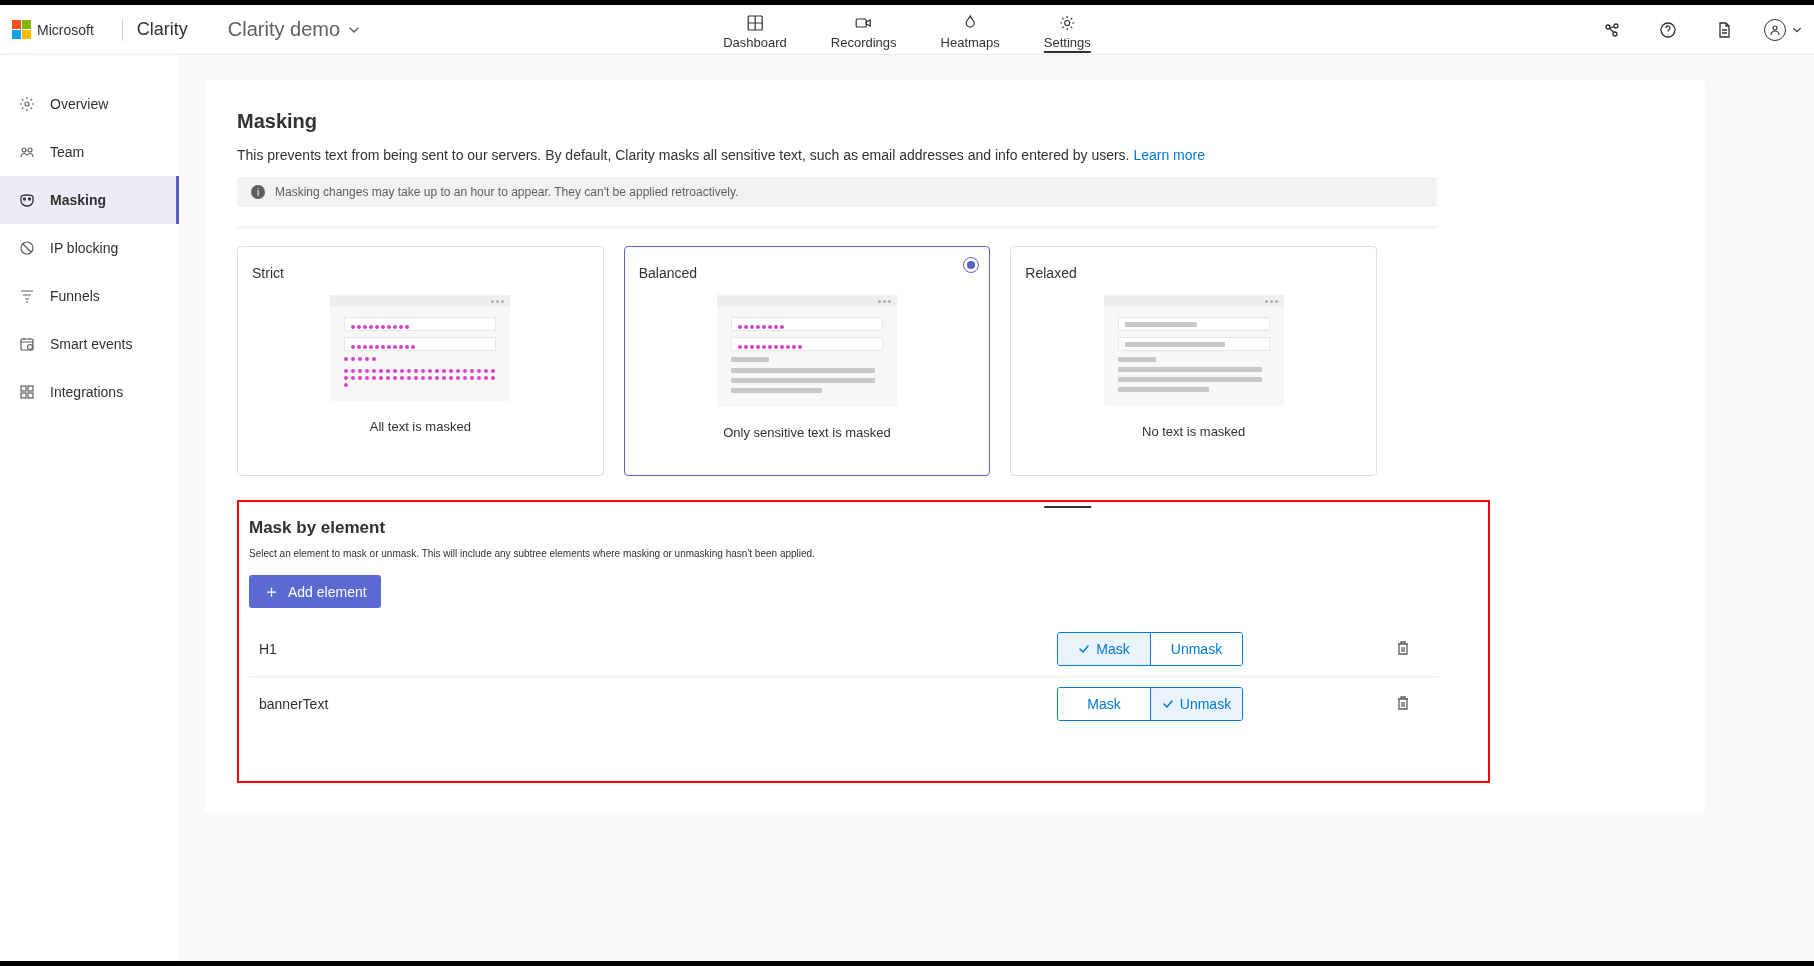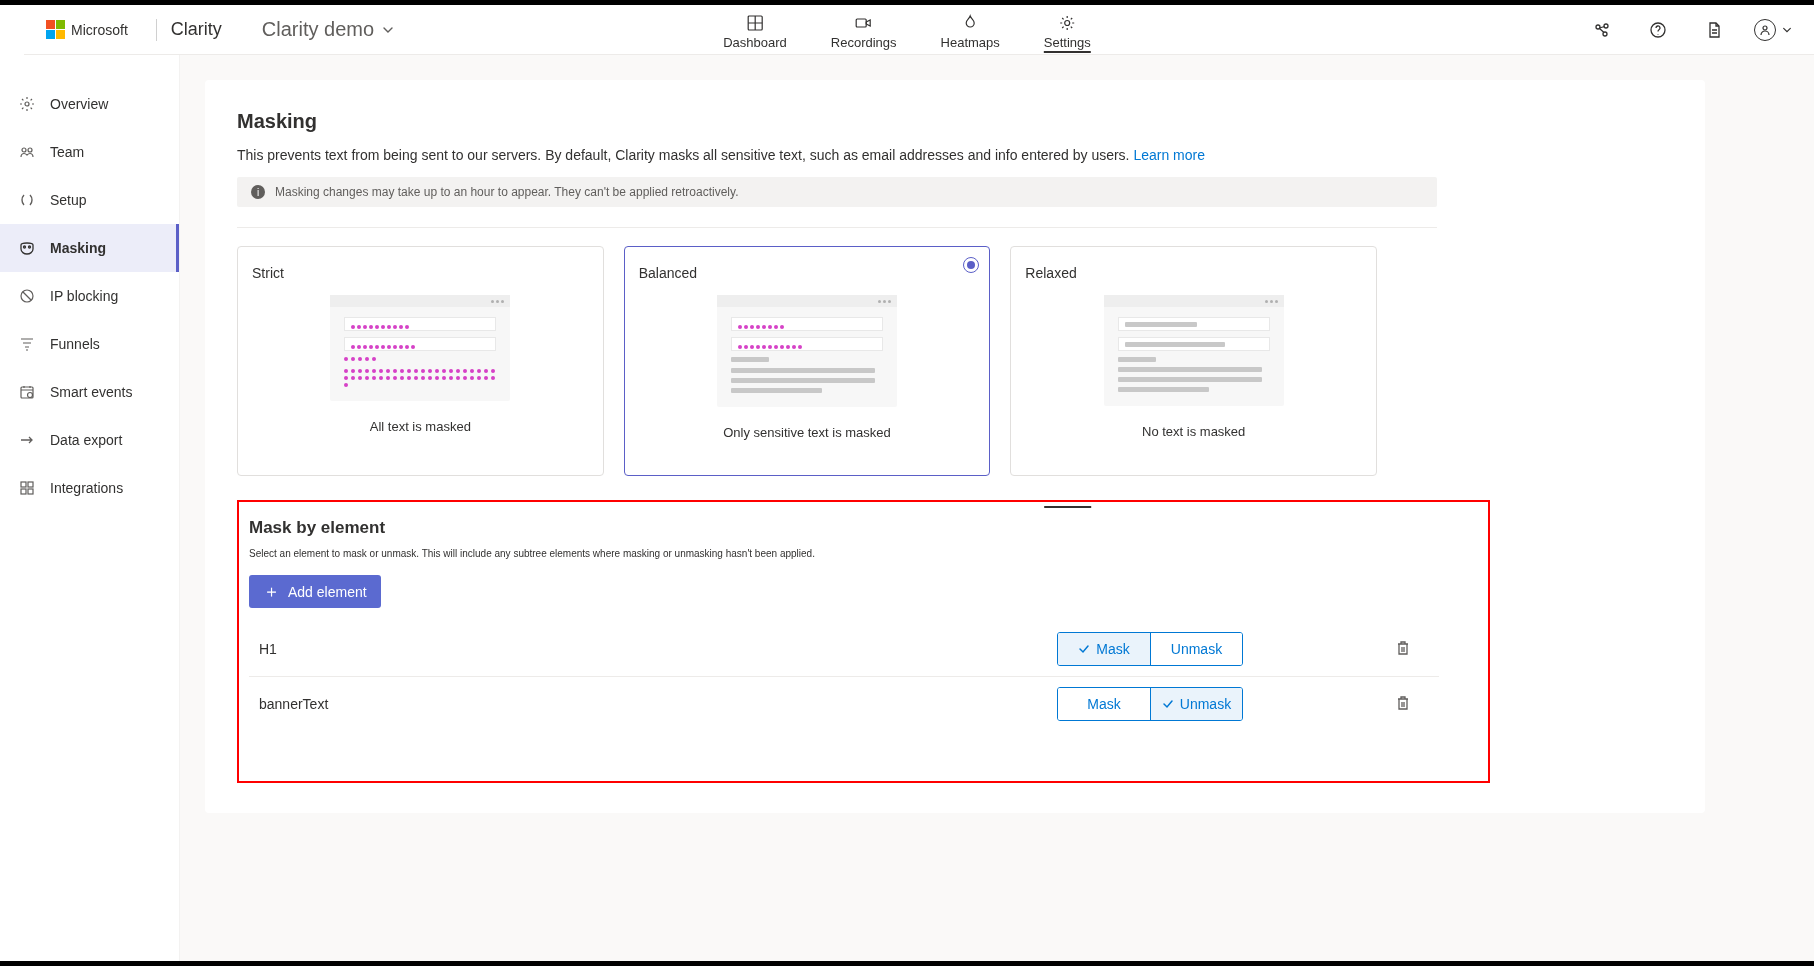--- a/index.html
+++ b/index.html
@@ -1,20 +1,20 @@
 <!DOCTYPE html>
 <html><head>
 <meta charset="utf-8">
 <style>
   * { box-sizing: border-box; margin: 0; padding: 0; }
   body { font-family: "Segoe UI", Arial, sans-serif; font-size: 14px; color: #323130; background: #fff; }
   .app { width: 1814px; height: 966px; background: #fff; border-top: 5px solid #000; border-bottom: 5px solid #000; position: relative; }
   
   
-  .header { height: 50px; border-bottom: 1px solid #edebe9; display: flex; align-items: center; padding: 0 22px; margin-left: 24px; }
+  .header { height: 50px; border-bottom: 1px solid #edebe9; display: flex; align-items: center; padding: 0 12px; }
   .ms-logo { display: flex; align-items: center; margin-right: 14px; }
   .ms-grid { display: grid; grid-template-columns: 9px 9px; grid-template-rows: 9px 9px; gap: 1px; margin-right: 6px;}
   .ms-grid span:nth-child(1){background:#f25022;} .ms-grid span:nth-child(2){background:#7fba00;}
   .ms-grid span:nth-child(3){background:#00a4ef;} .ms-grid span:nth-child(4){background:#ffb900;}
   .ms-text { font-size: 14px; color:#323130; }
   .hdr-divider { width:1px; height:22px; background:#d0d0d0; margin:0 14px; }
   .brand { font-size:18px; font-weight:400; color:#323130; }
   .project-dd { margin-left:40px; display:flex; align-items:center; color:#605e5c; font-size:20px; cursor:pointer; gap:8px;}
   .project-dd .chev { font-size:11px; color:#605e5c; }
   
@@ -208,28 +208,20 @@
       <div class="side-item">
         <span class="s-ico">
             <svg width="16" height="16" viewBox="0 0 16 16" fill="none" stroke="#605e5c" stroke-width="1.2">
               <circle cx="5" cy="6" r="2"></circle>
               <circle cx="11" cy="6" r="2"></circle>
               <path d="M2 13c0-2 1.5-3.5 3-3.5M14 13c0-2-1.5-3.5-3-3.5M5 9.5c1 0 2 .5 3 1.5 1-1 2-1.5 3-1.5"></path>
             </svg>
           </span>
         <span>Team</span>
       </div>
-      <div class="side-item">
-        <span class="s-ico">
-            <svg width="16" height="16" viewBox="0 0 16 16" fill="none" stroke="#605e5c" stroke-width="1.4">
-              <path d="M5 3C3 5 3 6 3 8s0 3 2 5M11 3c2 2 2 3 2 5s0 3-2 5"></path>
-            </svg>
-          </span>
-        <span>Setup</span>
-      </div>
       <div class="side-item active">
         <span class="s-ico">
             <svg width="16" height="16" viewBox="0 0 16 16" fill="none" stroke="#323130" stroke-width="1.3">
               <path d="M2 5c0-1 1-2 6-2s6 1 6 2v4c0 3-3 5-6 5s-6-2-6-5V5z"></path>
               <circle cx="5.5" cy="7" r="1"></circle>
               <circle cx="10.5" cy="7" r="1"></circle>
             </svg>
           </span>
         <span>Masking</span>
       </div>
@@ -252,28 +244,20 @@
       </div>
       <div class="side-item">
         <span class="s-ico">
             <svg width="16" height="16" viewBox="0 0 16 16" fill="none" stroke="#605e5c" stroke-width="1.2">
               <rect x="2" y="3" width="12" height="11" rx="1"></rect>
               <path d="M2 6h12M5 2v2M11 2v2"></path>
               <circle cx="11" cy="11" r="2.5"></circle>
             </svg>
           </span>
         <span>Smart events</span>
-      </div>
-      <div class="side-item">
-        <span class="s-ico">
-            <svg width="16" height="16" viewBox="0 0 16 16" fill="none" stroke="#605e5c" stroke-width="1.3">
-              <path d="M2 8h10M10 5l3 3-3 3"></path>
-            </svg>
-          </span>
-        <span>Data export</span>
       </div>
       <div class="side-item">
         <span class="s-ico">
             <svg width="16" height="16" viewBox="0 0 16 16" fill="none" stroke="#605e5c" stroke-width="1.2">
               <rect x="2" y="2" width="5" height="5"></rect>
               <rect x="9" y="2" width="5" height="5"></rect>
               <rect x="2" y="9" width="5" height="5"></rect>
               <rect x="9" y="9" width="5" height="5"></rect>
             </svg>
           </span>

